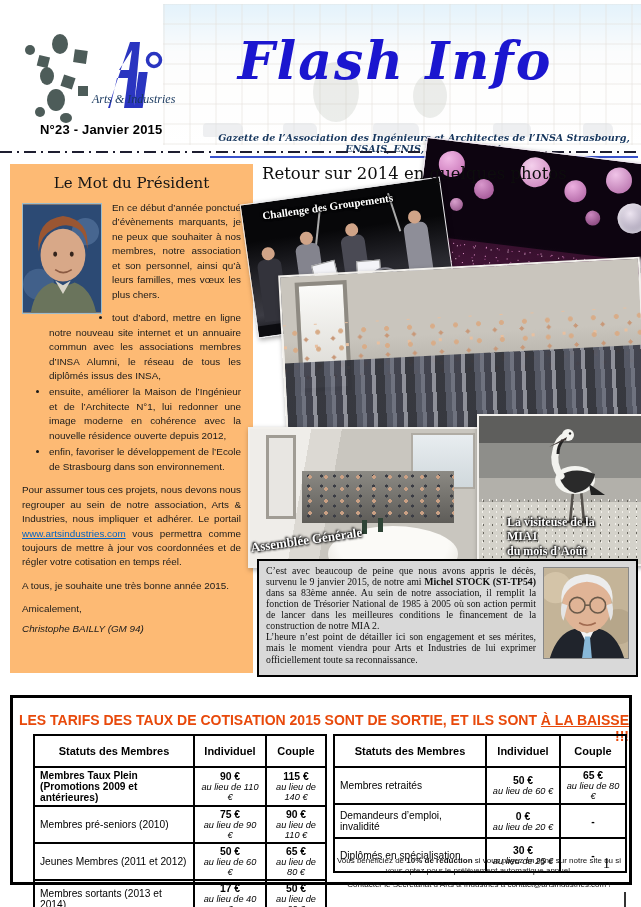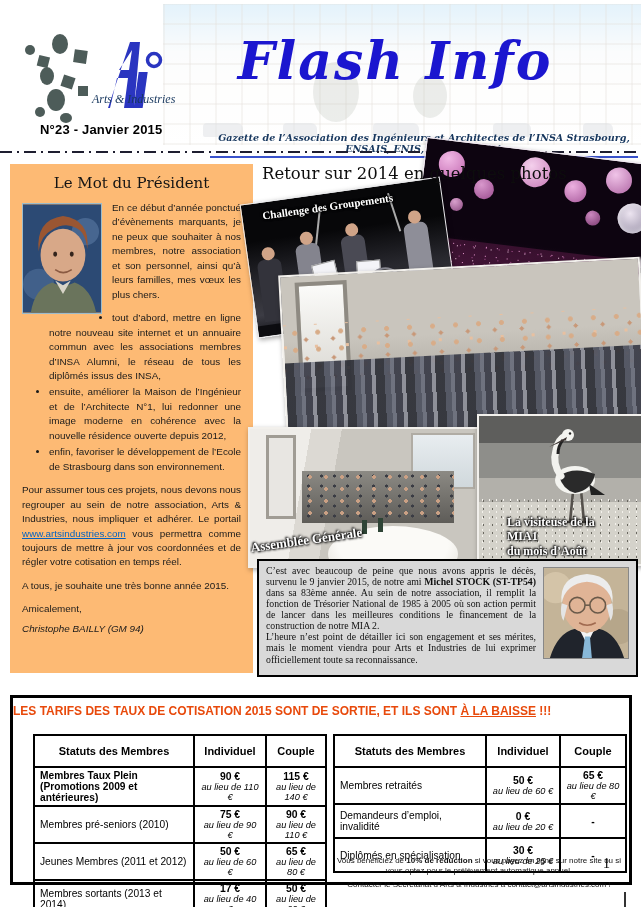--- a/index.html
+++ b/index.html
@@ -135,21 +135,21 @@
   .obit{position:absolute;left:257px;top:559px;width:381px;height:118px;background:#d9d9d9;
     border:2px solid #000;box-sizing:border-box;padding:4px 7px;z-index:6;
     font-family:"Liberation Serif",serif;font-size:9.8px;line-height:1.13;text-align:justify;color:#0f0f0f;}
   .obit p{margin:0;}
   .obit-photo{float:right;width:86px;height:92px;margin:2px 0 2px 7px;border:1px solid #888;box-sizing:border-box;}
   .bname{font-weight:bold;}
 
   
   .tarif{position:absolute;left:10px;top:695px;width:622px;height:190px;border:3px solid #000;
     box-sizing:border-box;background:#fff;z-index:7;}
-  .tarif-title{margin-top:6px;text-align:left;font-size:12px;font-weight:bold;color:#e8490b;}
+  .tarif-title{margin-top:14px;text-align:right;font-size:14px;font-weight:bold;color:#e8490b;}
   .tarif-title .ul{text-decoration:underline;}
   table.tt{position:absolute;border-collapse:collapse;table-layout:fixed;color:#000;}
   .tt th,.tt td{border:2px solid #000;padding:2px 5px;vertical-align:middle;}
   .tt th{font-size:11px;height:26px;text-align:center;font-weight:bold;}
   .tt .lblcell{text-align:left;font-size:10.2px;}
   .tt .boldlbl{font-weight:bold;}
   .tt .money{text-align:center;font-size:10.4px;font-weight:bold;height:28px;}
   .tt .old{display:block;font-style:italic;font-weight:normal;font-size:9.2px;}
   .tt-left{left:20px;top:36px;width:292px;}
   .tt-left col.cA{width:160px;} .tt-left col.cB{width:72px;} .tt-left col.cC{width:60px;}

